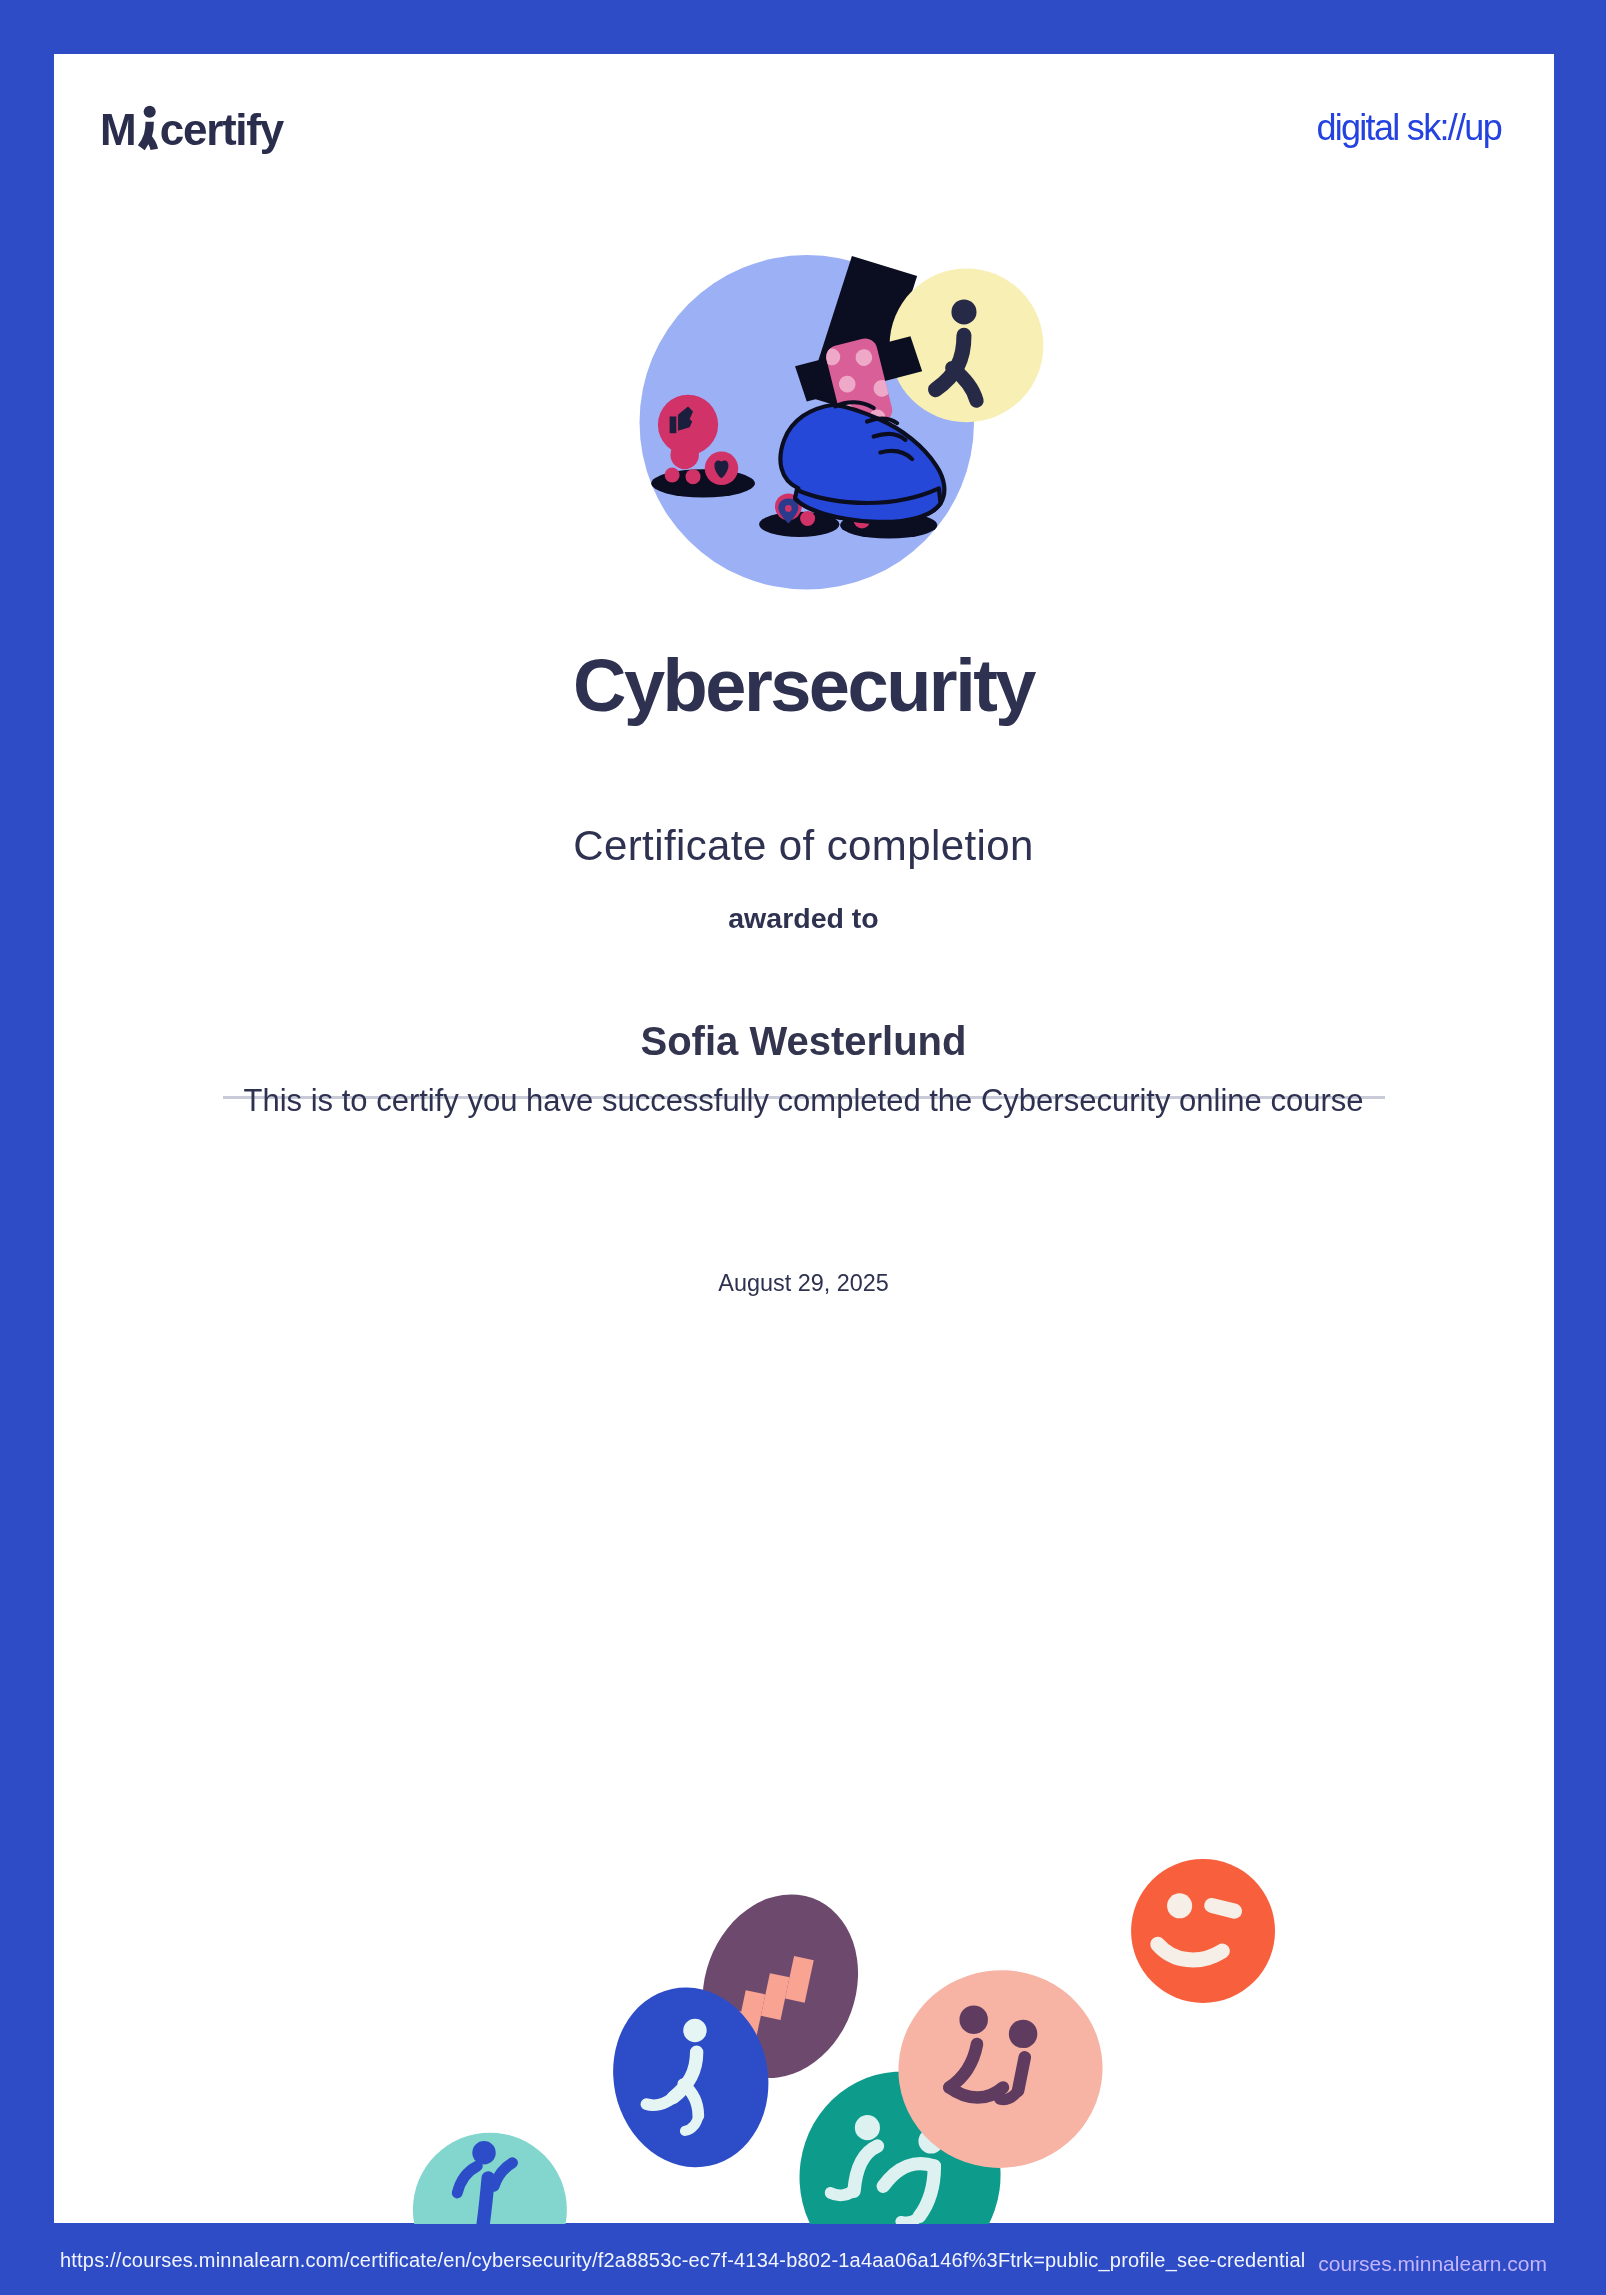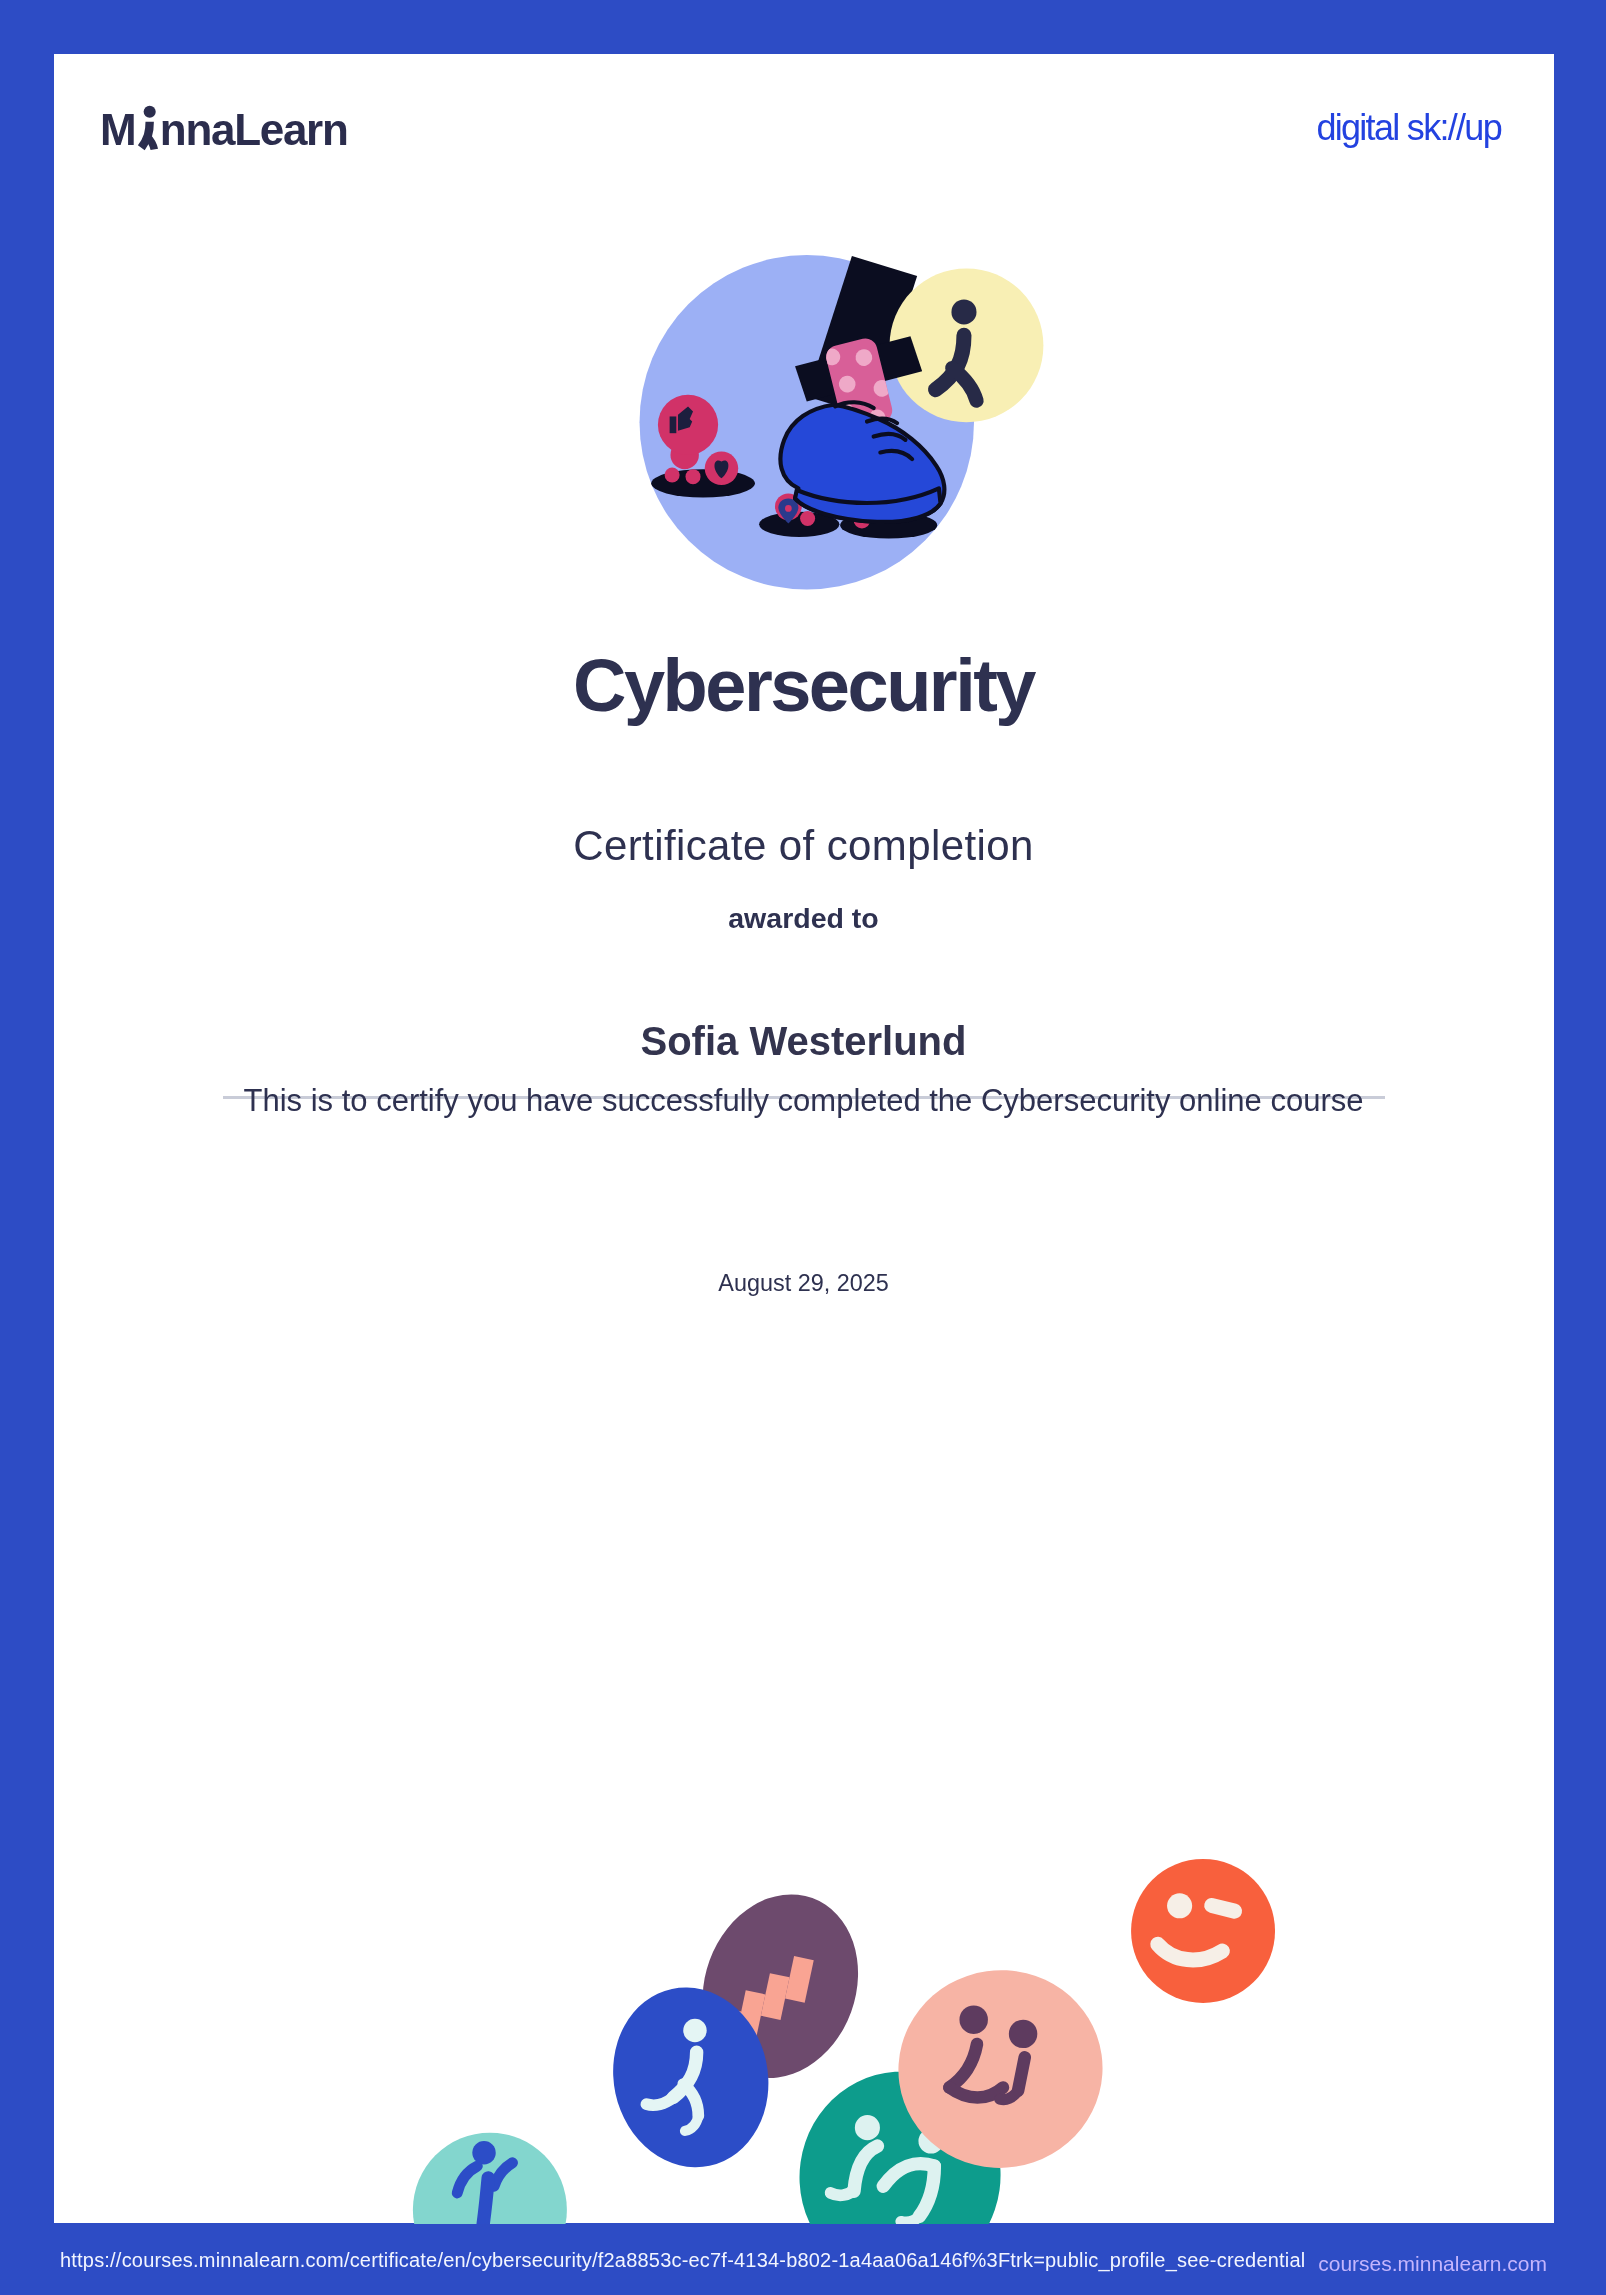--- a/index.html
+++ b/index.html
@@ -98,21 +98,21 @@
 <div class="page">
   <div class="paper"></div>
 
   <div class="brand">
     <span>M</span>
     <svg class="glyph-i" width="22" height="47" viewBox="0 0 26 56">
       <circle cx="15" cy="8" r="7.2" fill="#2b2d4d"></circle>
       <path d="M15 20 C 15 32 13 40 5 51" stroke="#2b2d4d" stroke-width="10" fill="none" stroke-linecap="butt"></path>
       <path d="M11.5 37 C 16.5 42 19.5 47 20.5 53" stroke="#2b2d4d" stroke-width="9" fill="none" stroke-linecap="butt"></path>
     </svg>
-    <span>nnaLearn</span>
+    <span>certify</span>
   </div>
 
   <div class="partner">digital sk://up</div>
 
   <svg class="hero-svg" viewBox="0 0 580 460">
 
     <circle cx="264" cy="225" r="200" fill="#9cb0f5"></circle>
 
     <ellipse cx="140" cy="298" rx="62" ry="17" fill="#0b0d20"></ellipse>
     <ellipse cx="255" cy="347" rx="48" ry="15" fill="#0b0d20"></ellipse>

